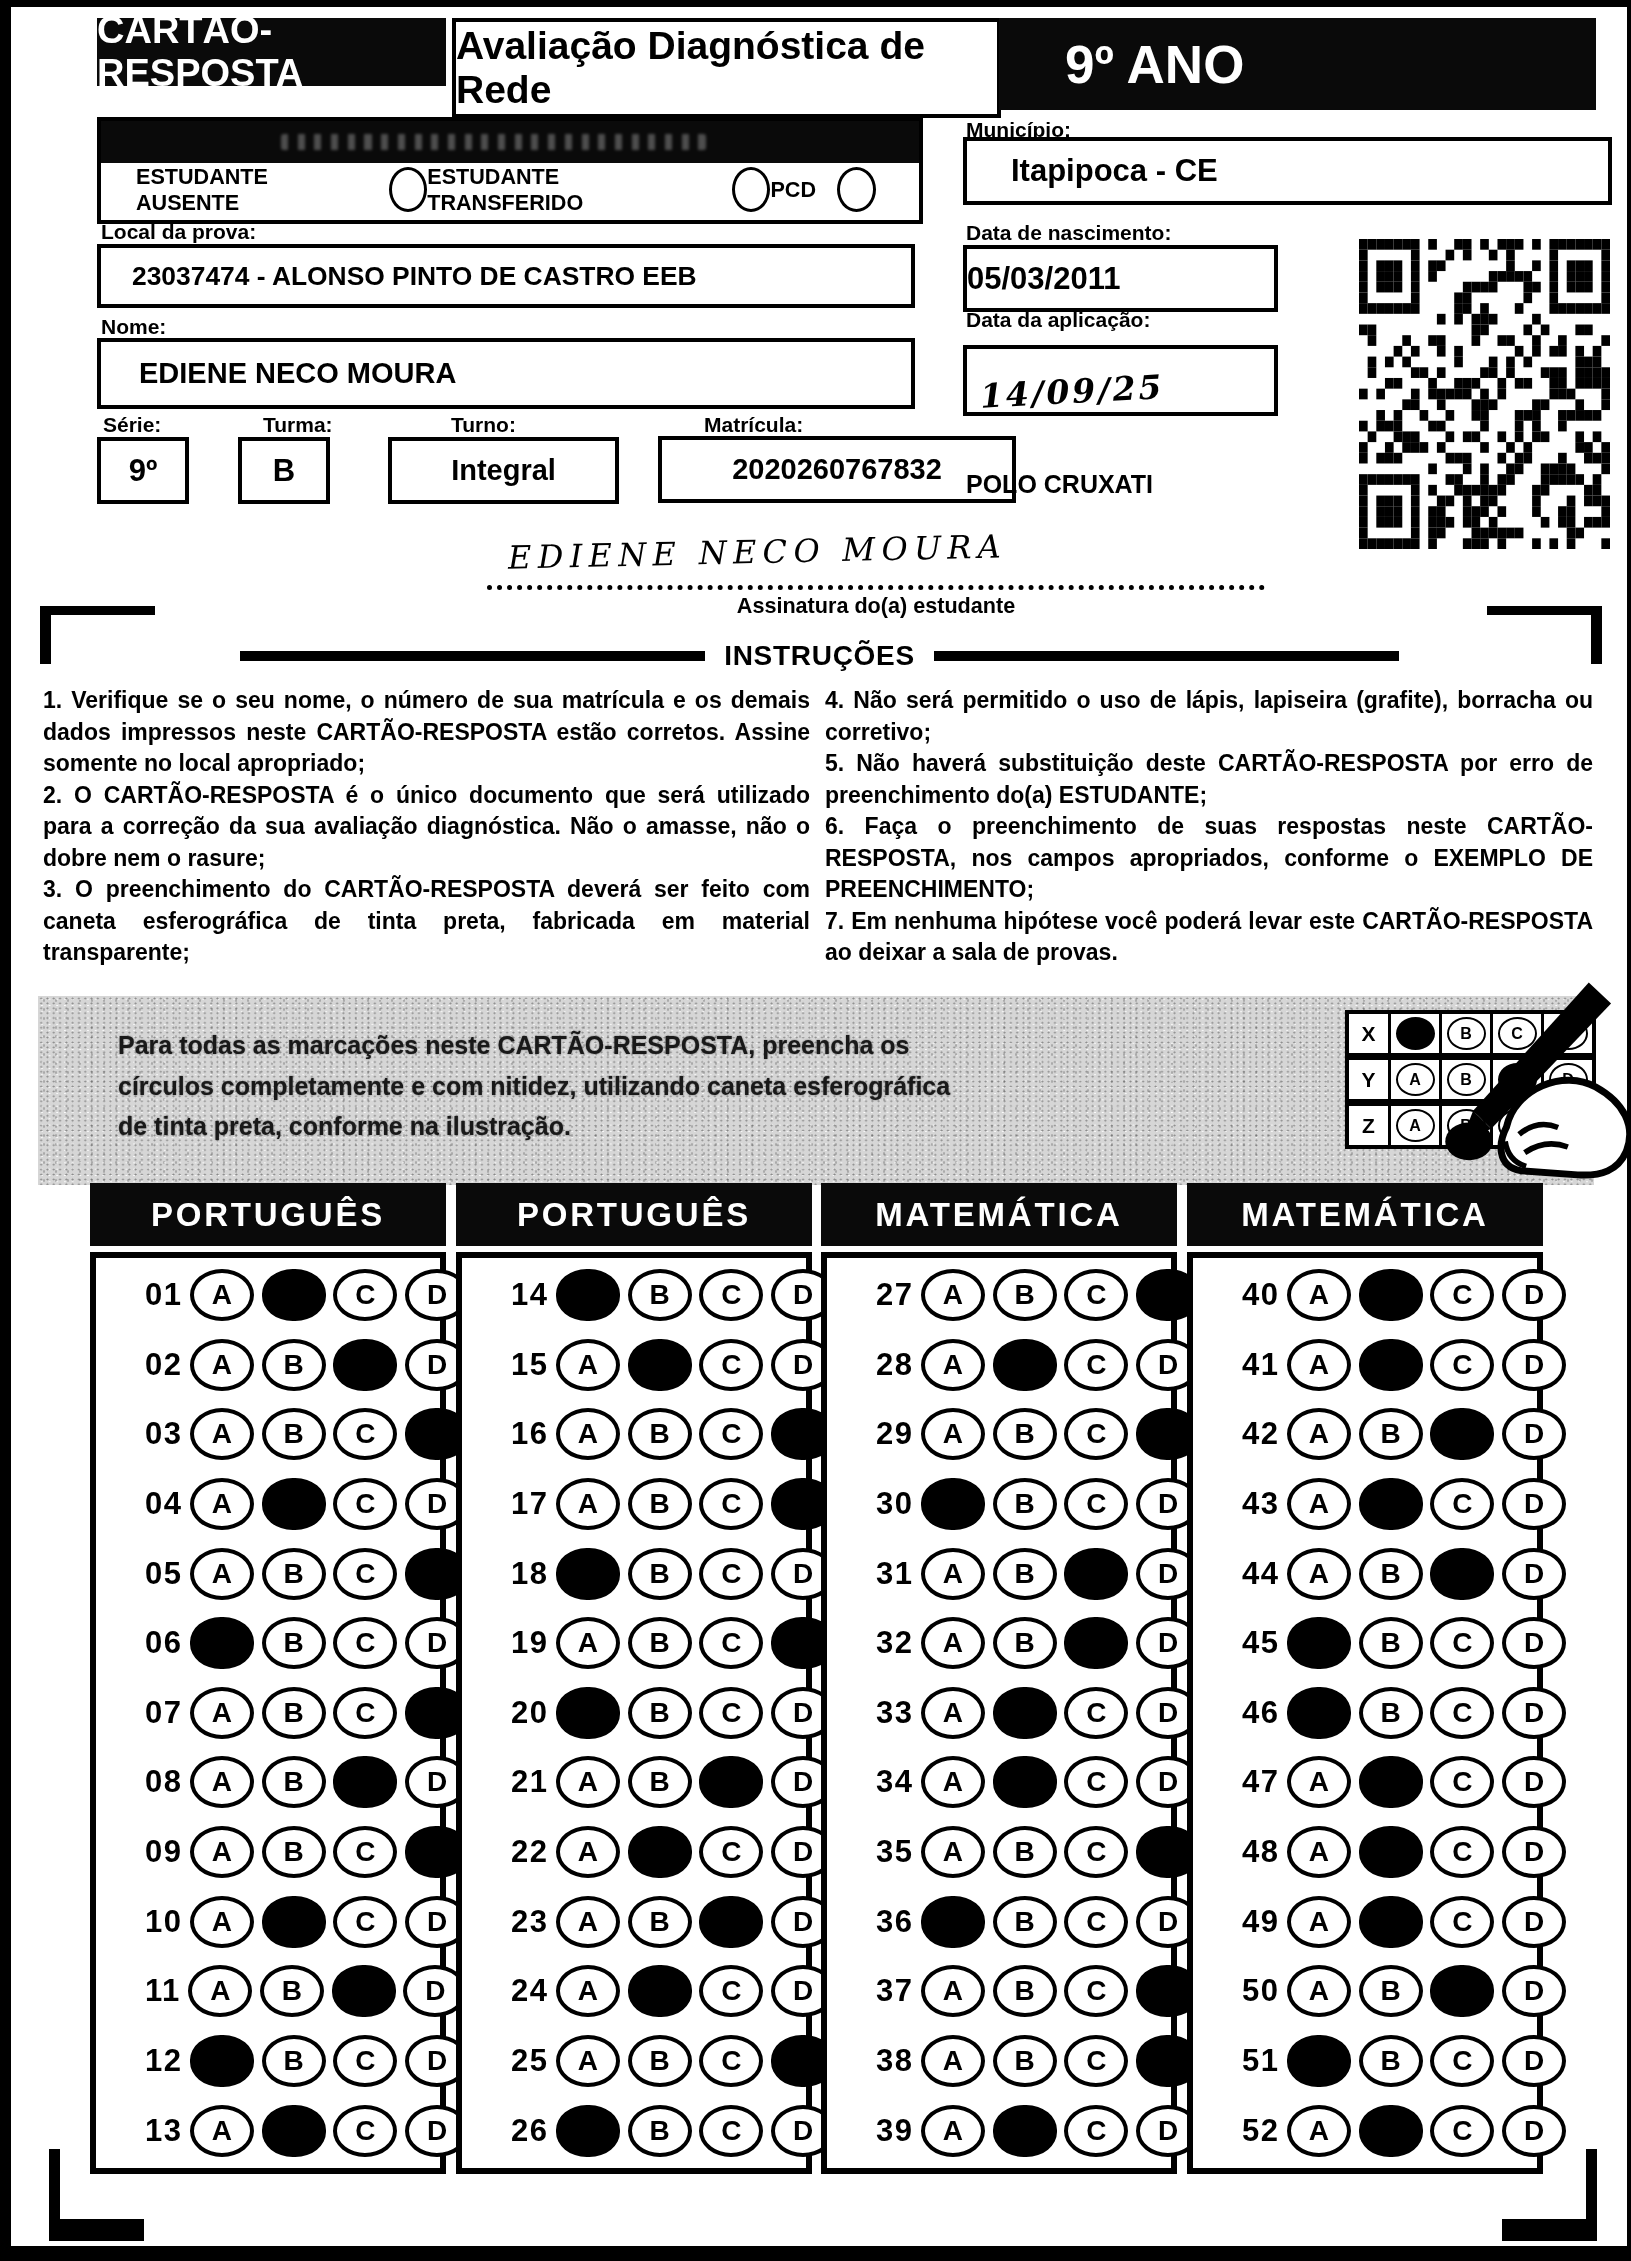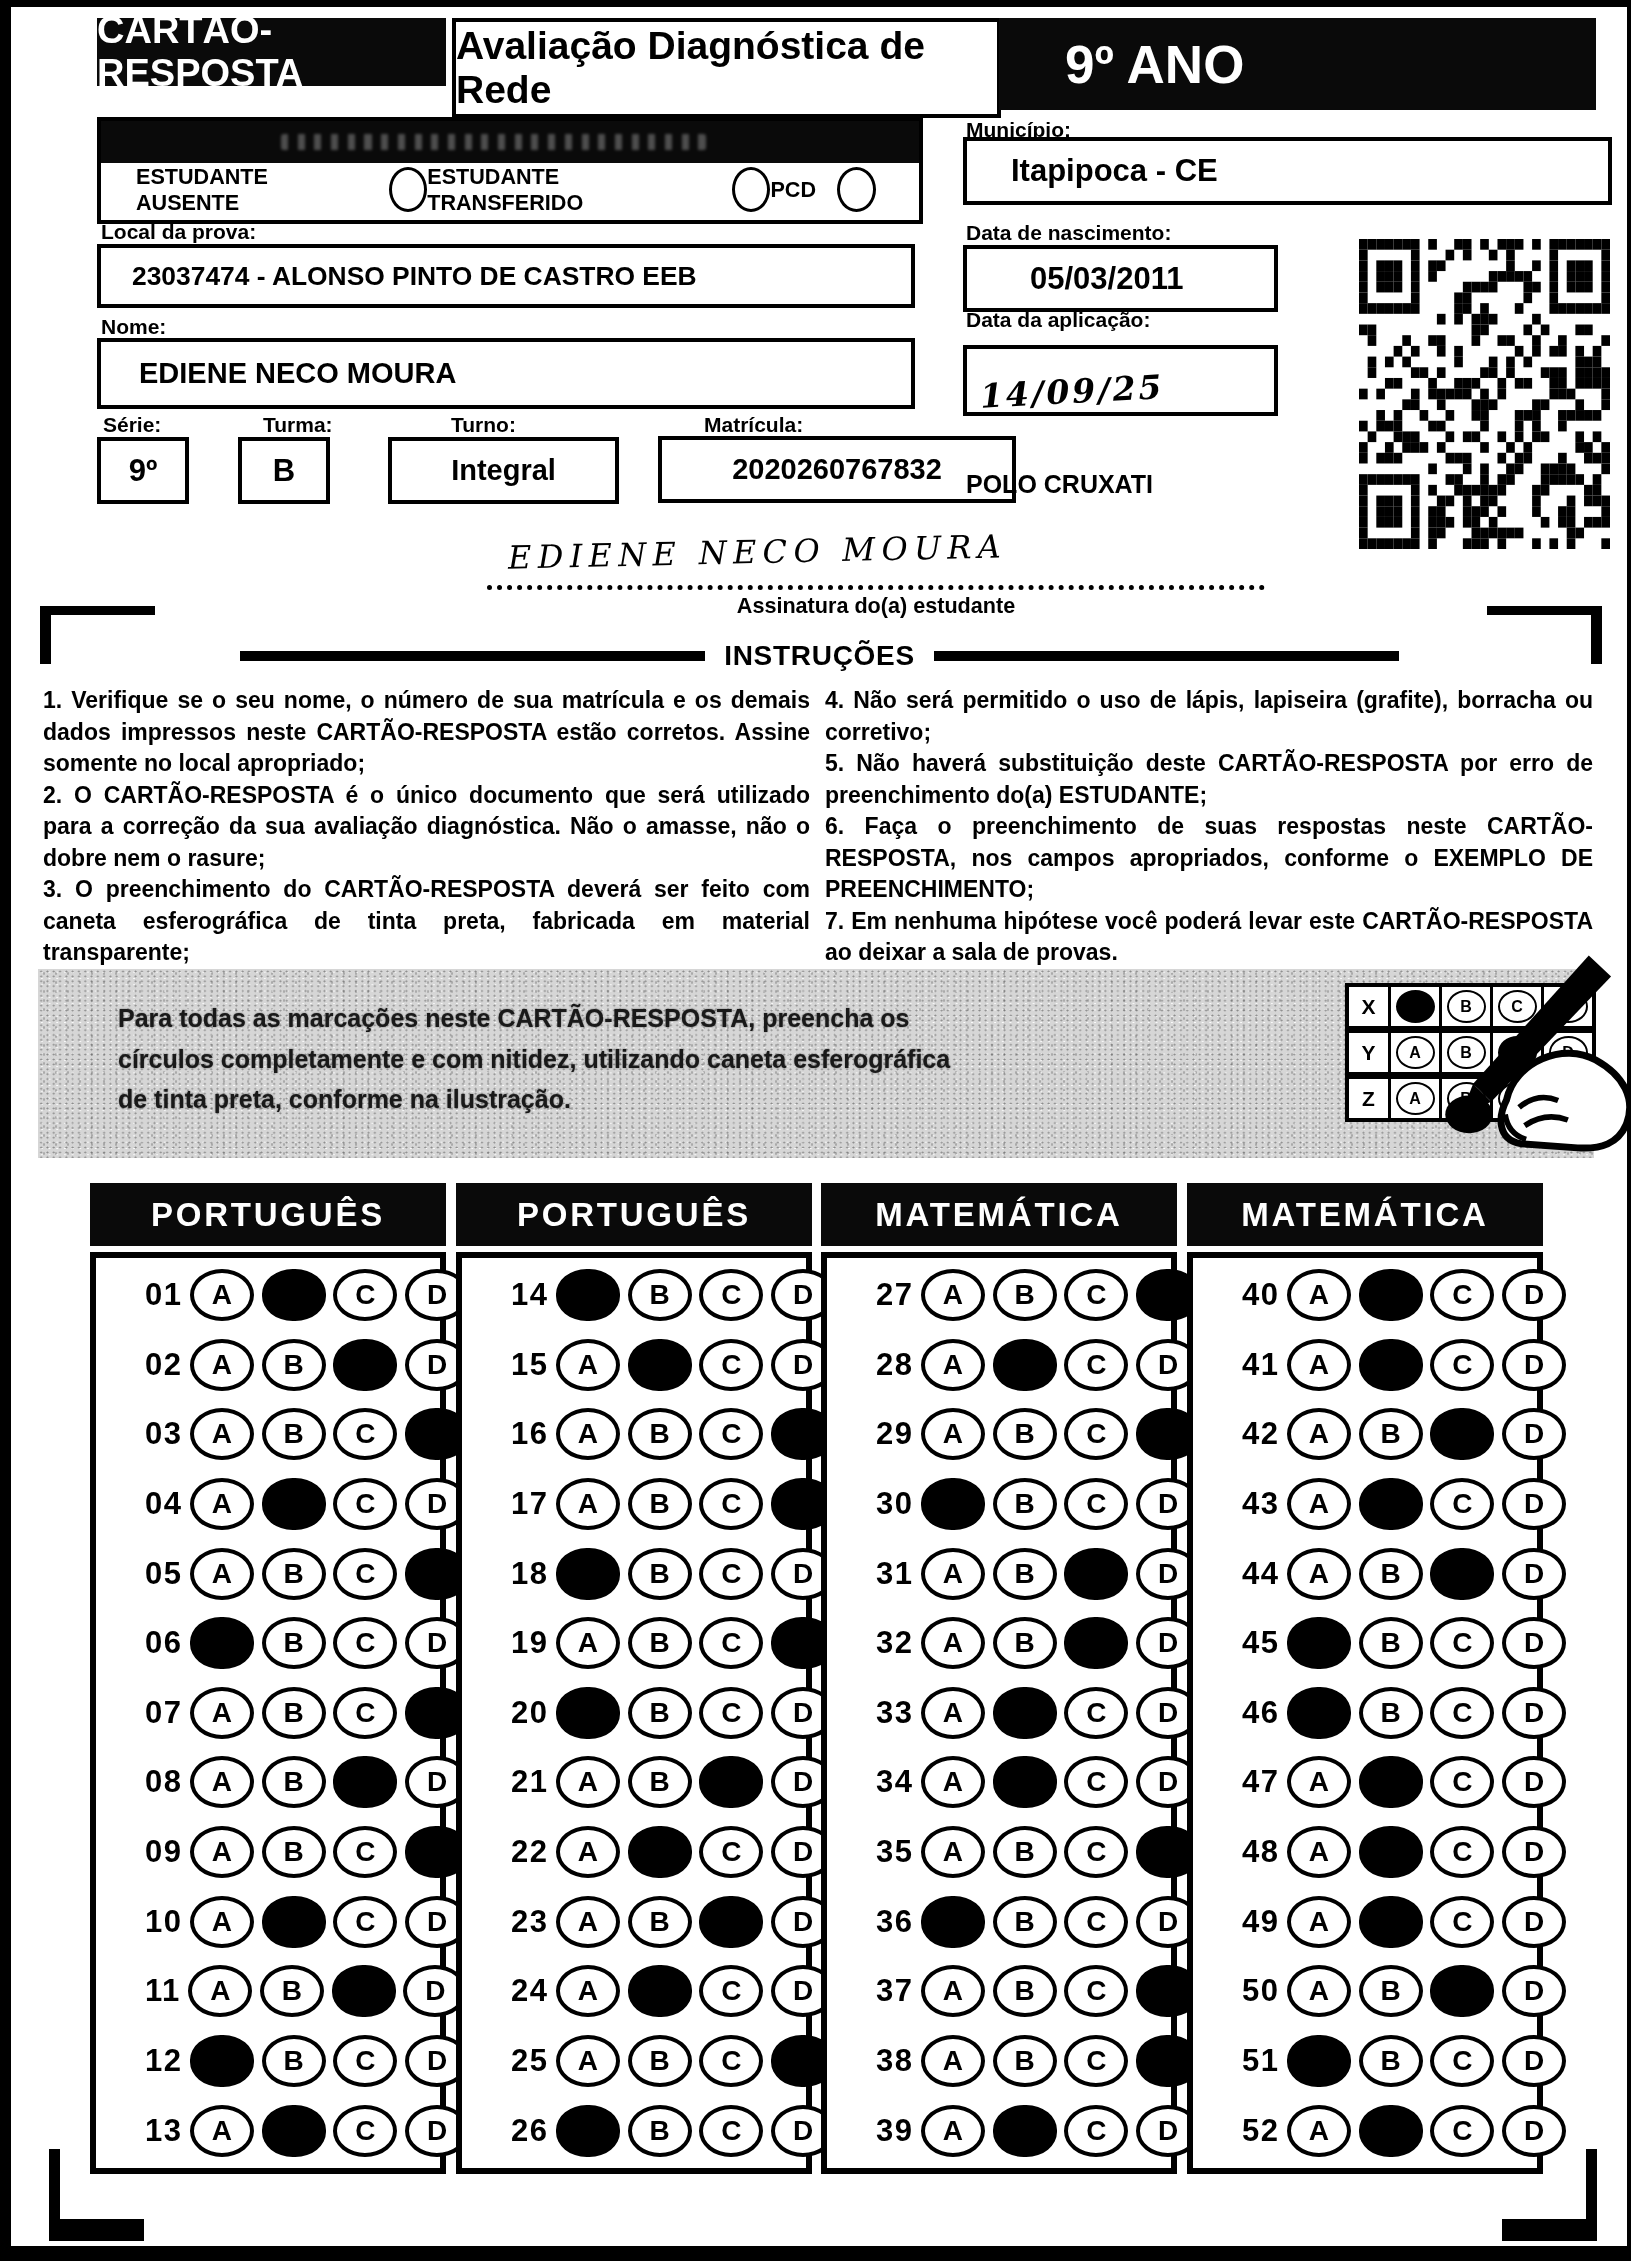--- a/index.html
+++ b/index.html
@@ -50,21 +50,21 @@
   .brk-br{left:1502px;top:2149px;width:84px;height:70px;border-right:11px solid #000;border-bottom:22px solid #000;}
   .instr-titlerow{left:240px;top:640px;width:1159px;display:flex;align-items:center;gap:19.5px;}
   .instr-titlerow .line{height:9.7px;background:#000;flex:1;}
   .instr-title{font-size:28px;font-weight:bold;letter-spacing:0.7px;}
   .instr-col{font-size:23px;font-weight:bold;line-height:1.37;text-align:justify;}
   .instr-col p{margin:0;}
   .instr-left{left:43px;top:685px;width:767px;}
   .instr-right{left:825px;top:685px;width:768px;}
 
   
-  .example{left:38px;top:969px;width:1556px;height:189px;background-color:#d6d6d6;
+  .example{left:38px;top:996px;width:1556px;height:189px;background-color:#d6d6d6;
     background-image:radial-gradient(circle,rgba(60,60,60,.5) 0.8px,transparent 1.1px),
       radial-gradient(circle,rgba(255,255,255,.9) 0.7px,transparent 1px),
       radial-gradient(circle,rgba(90,90,90,.35) 1px,transparent 1.4px);
     background-size:6.3px 4.9px,7.7px 6.3px,12px 9px;}
   .ex-text{position:absolute;left:80px;top:29px;width:839px;font-size:25px;font-weight:bold;
     color:#191919;line-height:1.62;text-shadow:0 0 2.1px rgba(20,20,20,.55);}
   .ex-legend{position:absolute;left:898px;top:40px;width:400px;text-align:right;
     font-size:21px;font-weight:bold;color:#0d0d0d;line-height:1.58;text-shadow:0 0 1.4px rgba(0,0,0,.5);}
   .ex-grid{position:absolute;left:1307px;top:14px;border:4.9px solid #000;background:#fff;}
   .ex-row{display:flex;border-bottom:7.7px solid #000;}
@@ -139,21 +139,21 @@
 
   <div class="abs field-box" style="left:97px;top:437px;width:92px;height:67px;justify-content:center;font-size:31px;">9º</div>
   <div class="abs field-box" style="left:238px;top:437px;width:92px;height:67px;justify-content:center;font-size:31px;">B</div>
   <div class="abs field-box" style="left:388px;top:437px;width:231px;height:67px;justify-content:center;font-size:29px;">Integral</div>
   <div class="abs field-box" style="left:658px;top:436px;width:358px;height:67px;justify-content:center;font-size:29px;">2020260767832</div>
 
   <div class="abs field-label" style="left:966px;top:118px;">Município:</div>
   <div class="abs field-box" style="left:963px;top:137px;width:649px;height:68px;padding-left:44px;font-size:31px;border-width:4.9px;">Itapipoca - CE</div>
 
   <div class="abs field-label" style="left:966px;top:221px;">Data de nascimento:</div>
-  <div class="abs field-box" style="left:963px;top:245px;width:315px;height:67px;padding-left:63px;font-size:31px;">05/03/2011</div>
+  <div class="abs field-box" style="left:963px;top:245px;width:315px;height:67px;font-size:31px;">05/03/2011</div>
 
   <div class="abs field-label" style="left:966px;top:308px;">Data da aplicação:</div>
   <div class="abs field-box" style="left:963px;top:345px;width:315px;height:71px;align-items:flex-end;padding:0 0 1.4px 12.5px;">
     <span class="hand-date">14/09/25</span>
   </div>
 
   <svg class="abs qr" id="qr-svg" viewBox="0 0 29 29" preserveAspectRatio="none">
       <rect x="0" y="0" width="1" height="1" fill="#000"></rect>
       <rect x="1" y="0" width="1" height="1" fill="#000"></rect>
       <rect x="2" y="0" width="1" height="1" fill="#000"></rect>

